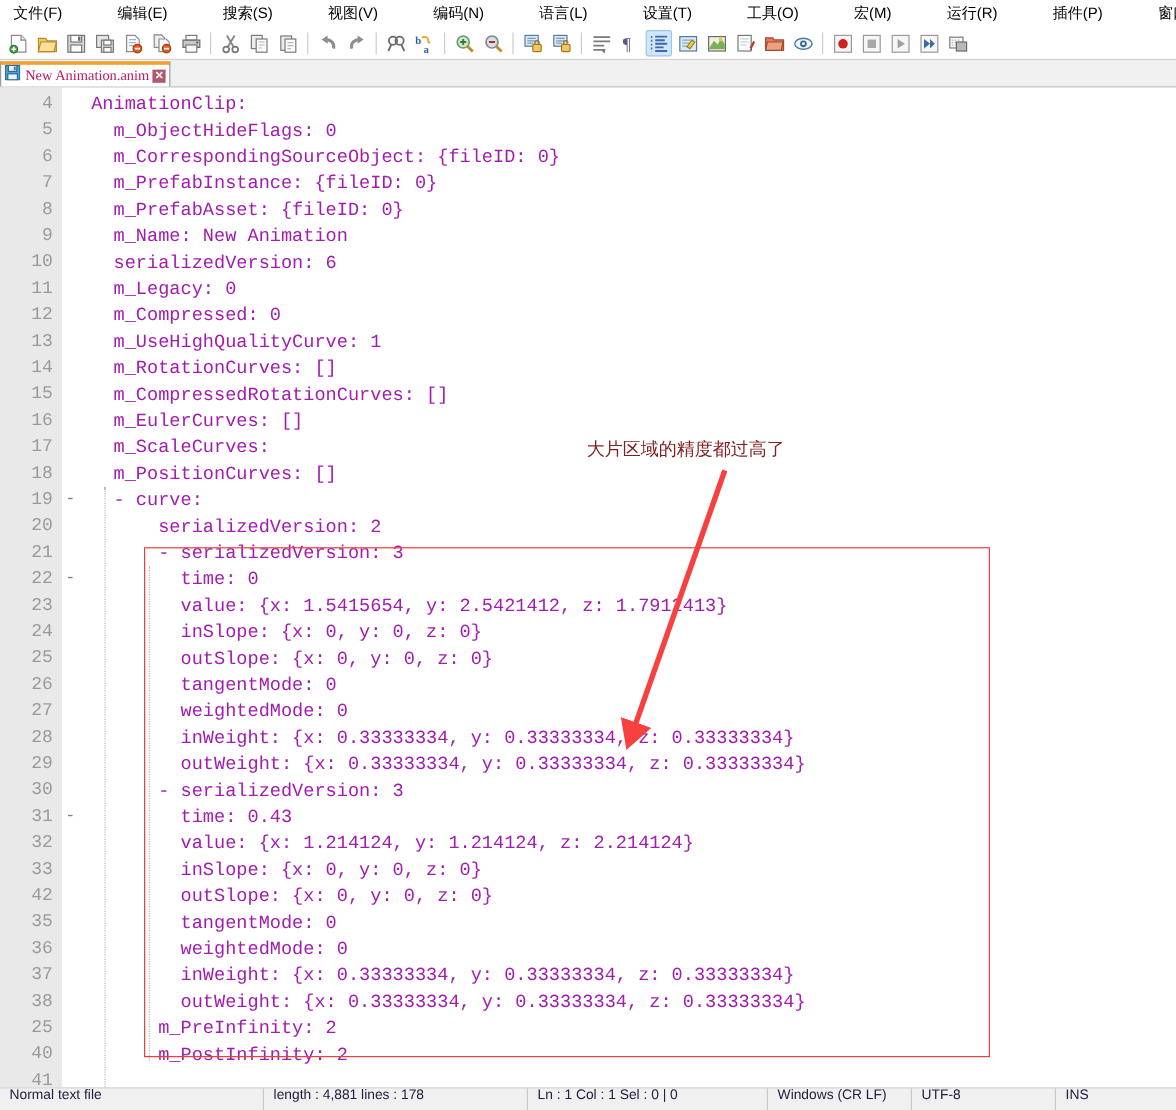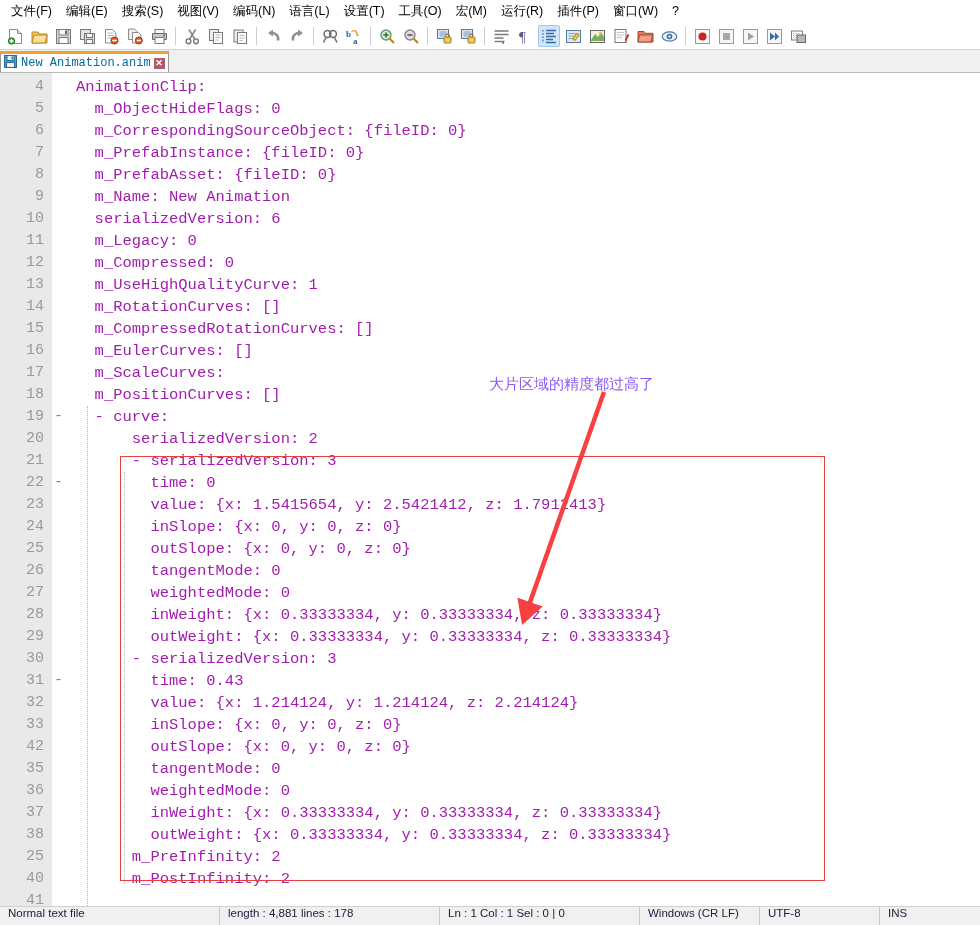--- a/index.html
+++ b/index.html
@@ -19,20 +19,21 @@
 
   
   .menubar {
     height: 22px;
     background: #ffffff;
     display: flex;
     align-items: center;
     padding-left: 4px;
     flex: 0 0 auto;
     border-bottom: 1px solid #ffffff;
+    gap: 32px;
   }
   .menu-item {
     font-size: 12.5px;
     color: #000000;
     padding: 2px 7px 3px 7px;
     white-space: nowrap;
     line-height: 14px;
     cursor: default;
   }
 
@@ -86,23 +87,23 @@
     border-top: 3px solid #f0a030;
     display: flex;
     align-items: center;
     padding: 0 3px 0 3px;
     box-sizing: border-box;
     margin-left: 0px;
     position: relative;
     top: 0px;
   }
   .tab-label {
-    font-family: Liberation Mono, monospace;
+    font-family: Liberation Serif, serif;
     font-size: 12px;
-    color: #0369a1;
+    color: #be185d;
     margin: 0 3px 0 4px;
     white-space: nowrap;
   }
   .tab-close {
     width: 11px; height: 11px;
     background: #b05a6e;
     color: #ffffff;
     font-size: 9px;
     line-height: 11px;
     text-align: center;
@@ -614,21 +615,21 @@
         <div class="code-line">        outSlope: {x: 0, y: 0, z: 0}</div>
         <div class="code-line">        tangentMode: 0</div>
         <div class="code-line">        weightedMode: 0</div>
         <div class="code-line">        inWeight: {x: 0.33333334, y: 0.33333334, z: 0.33333334}</div>
         <div class="code-line">        outWeight: {x: 0.33333334, y: 0.33333334, z: 0.33333334}</div>
         <div class="code-line">      m_PreInfinity: 2</div>
         <div class="code-line">      m_PostInfinity: 2</div>
       </div>
 
     <div class="anno-layer">
-      <div class="anno-text" id="anno-note" style="left: 489px; top: 302px; color: #8b5cf6;">大片区域的精度都过高了</div>
+      <div class="anno-text" id="anno-note" style="left: 489px; top: 292px; color: #7f1d1d;">大片区域的精度都过高了</div>
       <div class="anno-rect" id="anno-rect" style="left: 120px; top: 383px; width: 705px; height: 425px; border-color: rgb(232, 64, 64);"></div>
       <svg id="anno-arrow" width="980" height="850" style="position:absolute;left:0;top:0;">
         <defs>
           <marker id="ah" markerWidth="6" markerHeight="6" refX="1.4" refY="3" orient="auto" markerUnits="strokeWidth">
             <path d="M0,0 L0,6 L5.4,3 z" fill="#f84040"></path>
           </marker>
         </defs>
         <line id="arrow-line" x1="604" y1="319" x2="528" y2="535" stroke="#f84040" stroke-width="4.5" marker-end="url(#ah)"></line>
       </svg>
     </div>

